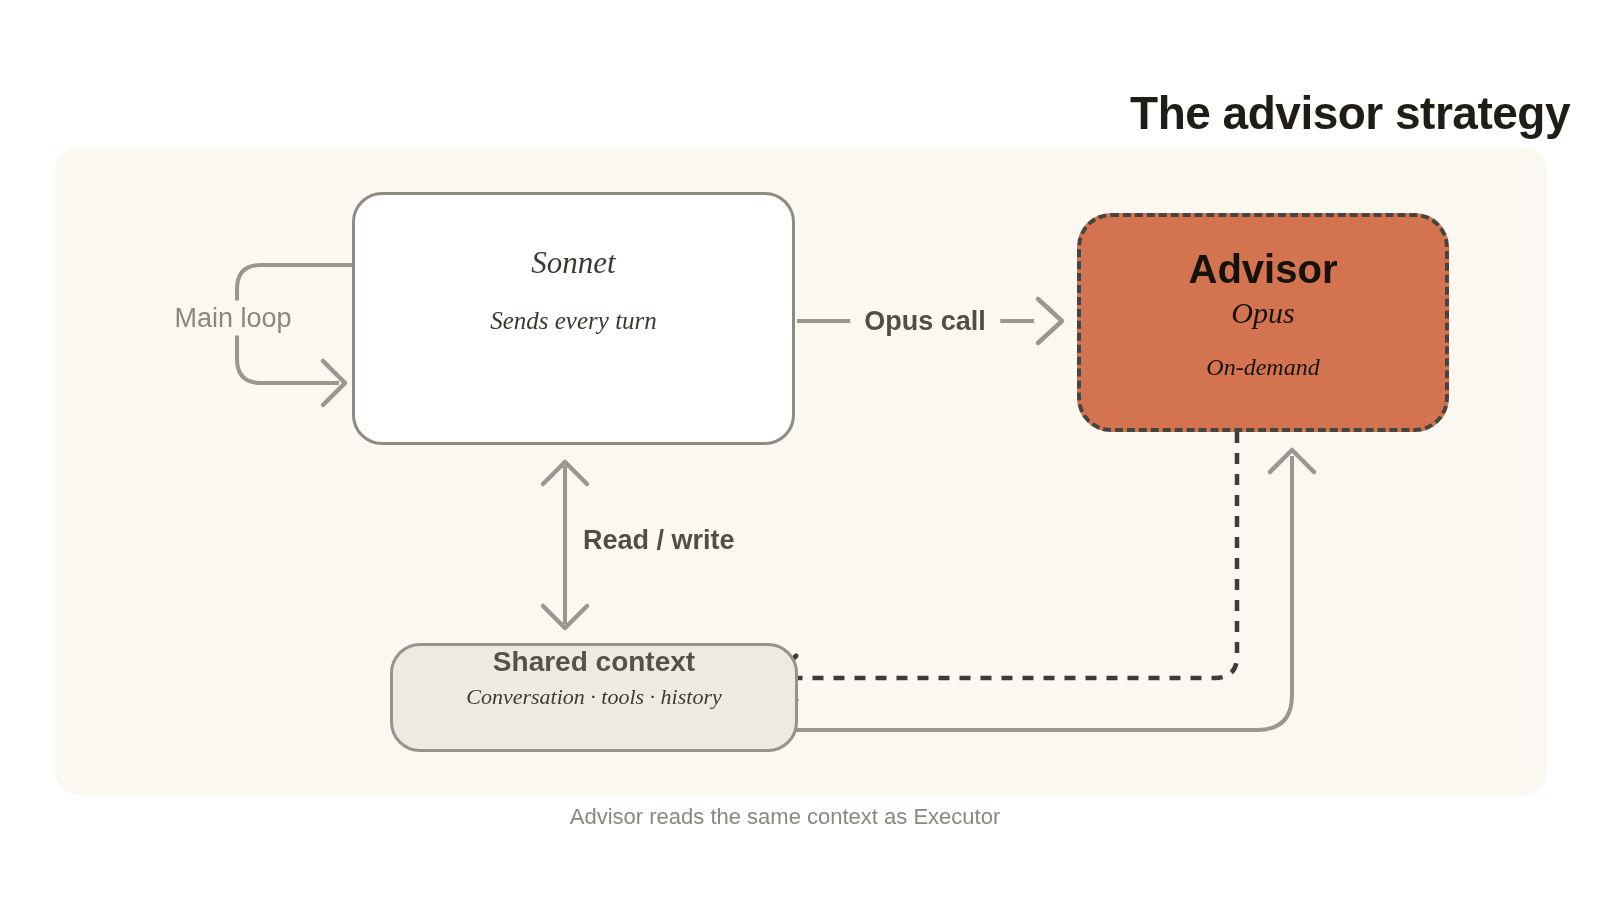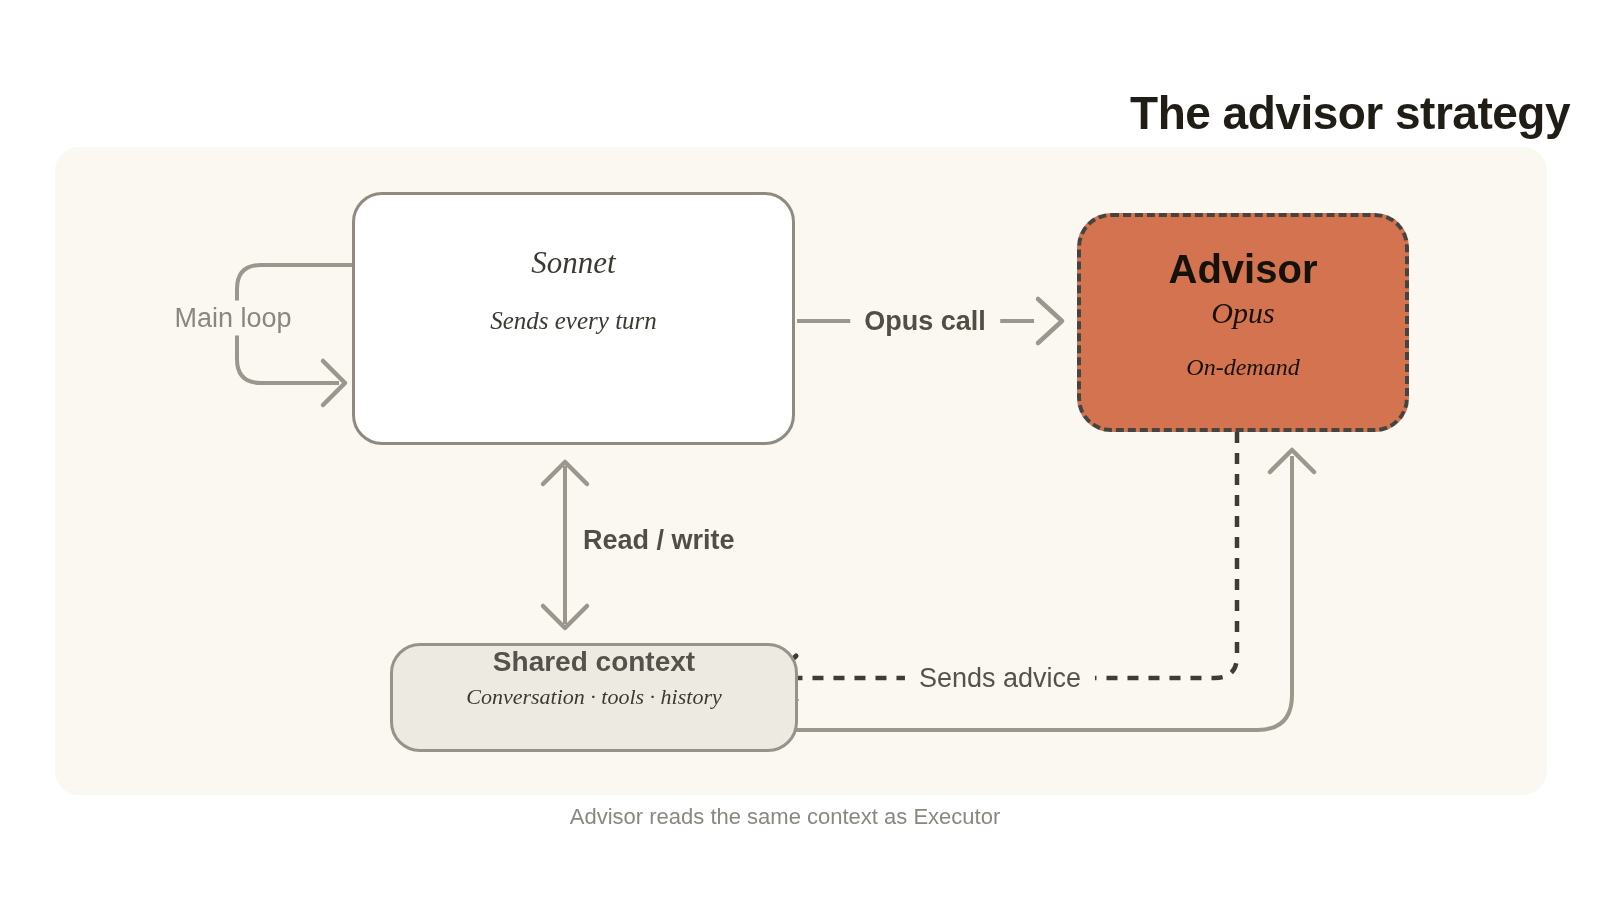--- a/index.html
+++ b/index.html
@@ -104,21 +104,21 @@
   .node-executor .node-subtitle{
     font-size:31px;
     margin-top:12px;
   }
   .node-executor .node-note{
     font-size:25px;
     margin-top:26px;
   }
   .node-advisor{
     left:1022px; top:66px;
-    width:332px; height:219px;
+    width:372px; height:219px;
     background:var(--advisor-fill);
     border:4px dashed var(--advisor-border);
     border-radius:34px;
     padding-top:30px;
   }
   .node-advisor .node-title{
     font-size:40px;
     font-weight:700;
     color:var(--advisor-text);
   }
@@ -230,17 +230,16 @@
   </div>
 
   <div class="node node-shared">
     <div class="node-title">Shared context</div>
     <div class="node-subtitle serif-sub">Conversation · tools · history</div>
   </div>
 
   <div class="edge-label on-line label-main-loop">Main loop</div>
   <div class="edge-label on-line label-tool-call">Opus call</div>
   <div class="edge-label label-read-write">Read / write</div>
-  <div class="edge-label on-line label-sends-advice">Sends advice</div>
 
 </div>
 
 <div class="diagram-caption">Advisor reads the same context as Executor</div>
 
 </body></html>

